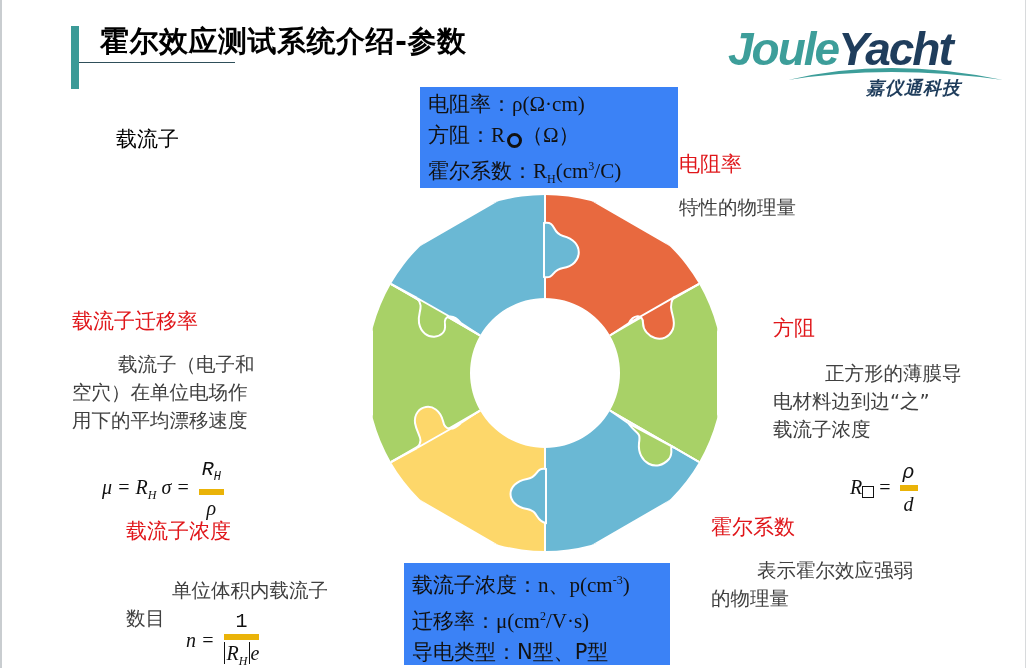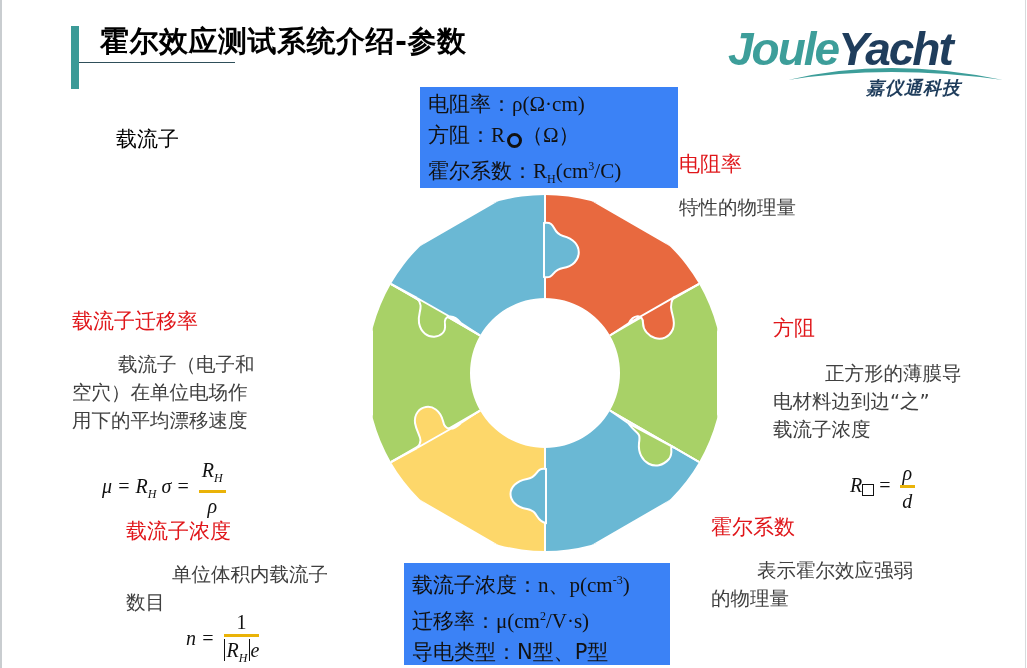--- a/index.html
+++ b/index.html
@@ -24,21 +24,21 @@
 
   .section { position:absolute; }
   .heading { font-size:21px; font-weight:normal; white-space:nowrap; }
   .heading.black { color:#000; }
   .heading.red { color:#e0161a; }
   .body-text { font-size:19.5px; color:#404040; line-height:28px; margin-top:12px; }
   .indent { display:inline-block; width:46px; }
 
   .formula { position:absolute; font-family:"Liberation Serif","DejaVu Serif",serif; font-style:italic; font-size:20px; color:#111; white-space:nowrap;margin-top:18px; }
   .frac { display:inline-block; vertical-align:middle; text-align:center; margin-left:4px; }
-  .frac .num { display:block; border-bottom:3px solid #eab308; padding:0 3px; line-height:24px; }
+  .frac .num { display:block; border-bottom:6px solid #eab308; padding:0 3px; line-height:24px;font-family:Liberation Mono, monospace; }
   .frac .den { display:block; line-height:26px; }
   .frac sub { font-size:12px; }
   .abs { border-left:1px solid #111; border-right:1px solid #111; padding:0 2px; }
   .sq { display:inline-block; width:10px; height:10px; border:1px solid #111; vertical-align:-4px; }
 
   .ring { position:absolute; left:362px; top:190px; }
 </style>
 </head>
 <body>
 
@@ -100,21 +100,21 @@
   <span>σ =</span>
   <span class="frac">
     <span class="num"><span>R</span><sub>H</sub></span>
     <span class="den">ρ</span>
   </span>
 </div>
 
 <div class="section" style="left:126px; top:517px; width:260px;">
   <div class="heading red">载流子浓度</div>
 </div>
-<div class="section body-text" style="left:126px; top:561px; width:260px; margin-top:0;">
+<div class="section body-text" style="left:126px; top:561px; width:260px; margin-top:16px;">
   <div><span class="indent"></span><span>单位体积内载流子</span></div>
   <div>数目</div>
 </div>
 <div class="formula" style="left:186px; top:592px;">
   <span>n =</span>
   <span class="frac">
     <span class="num" style="font-style:normal;">1</span>
     <span class="den"><span class="abs"><span>R</span><sub>H</sub></span><span>e</span></span>
   </span>
 </div>

